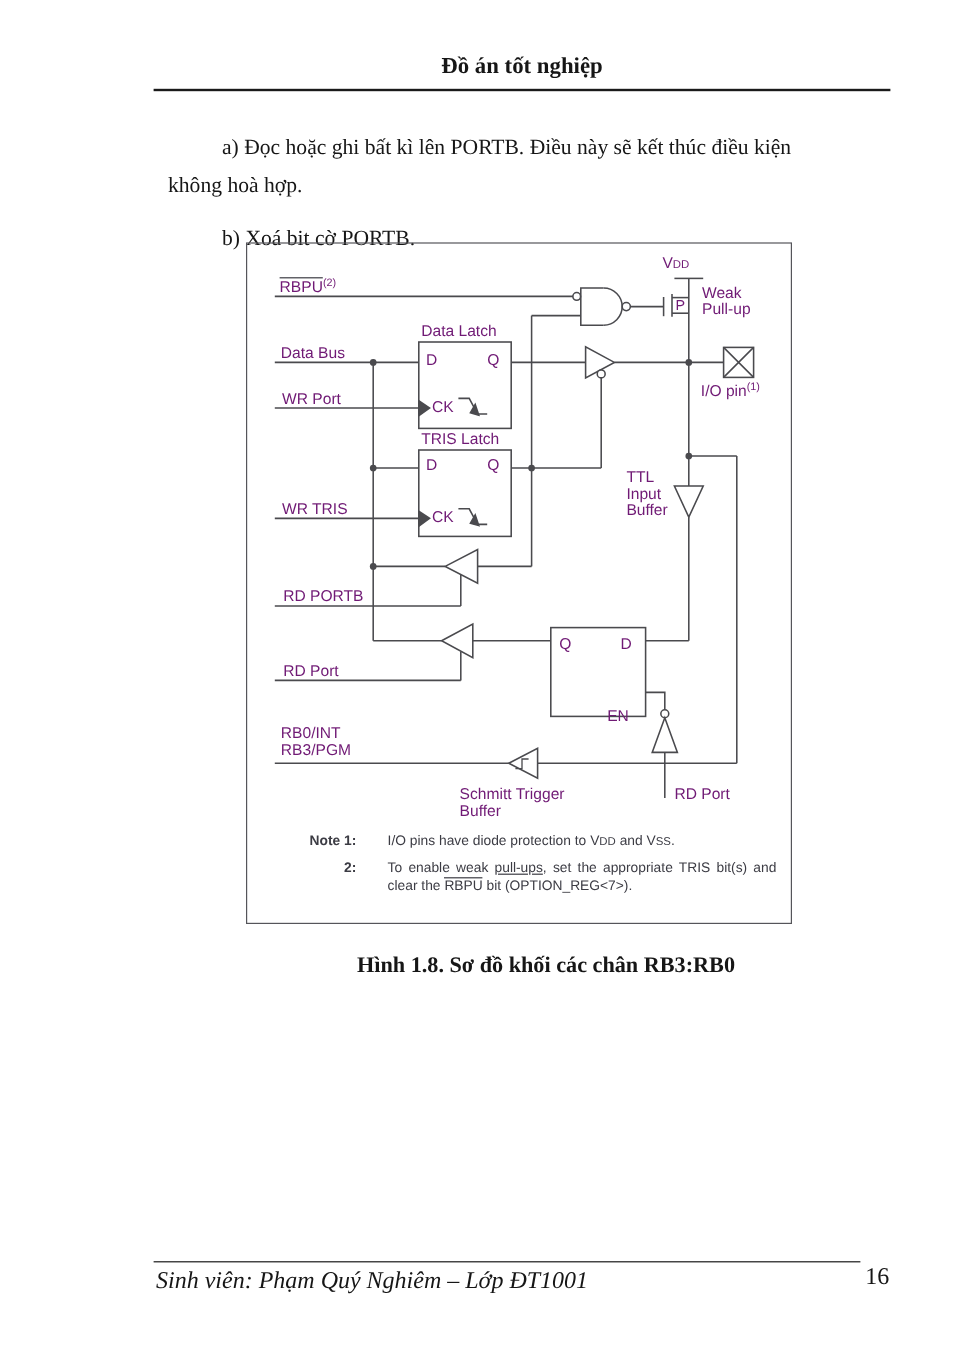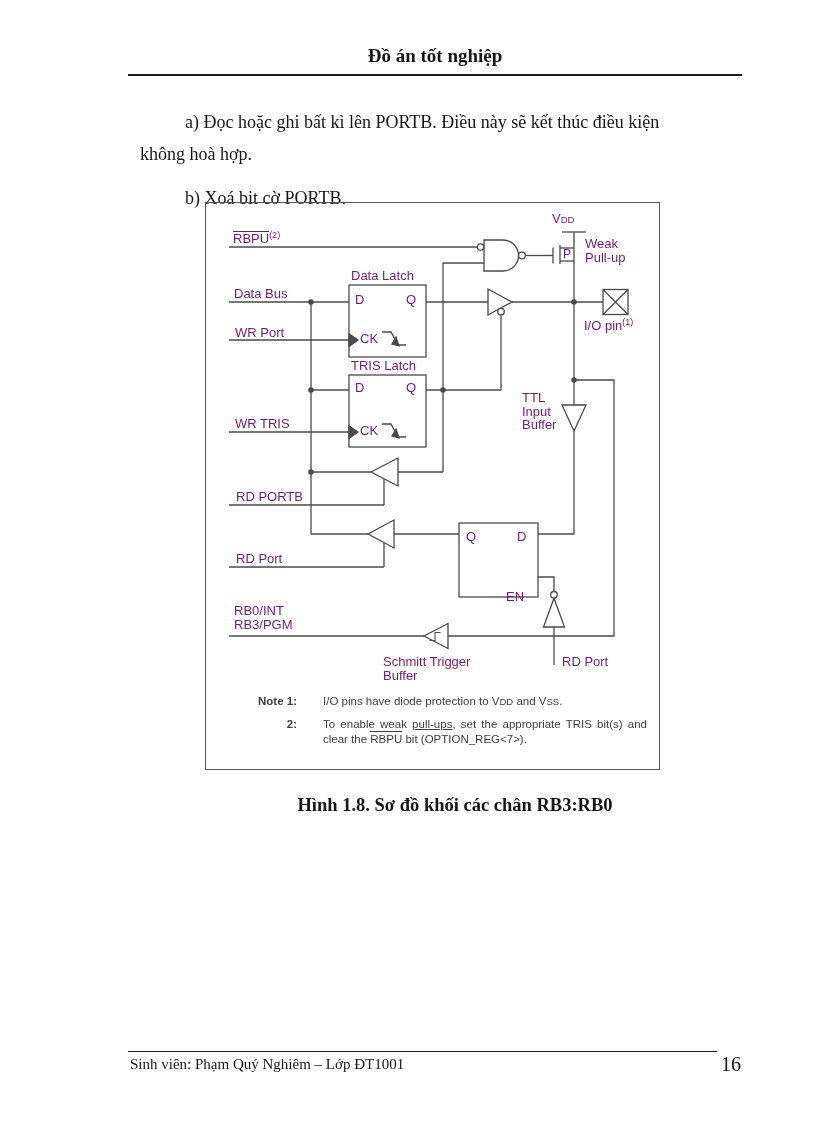--- a/index.html
+++ b/index.html
@@ -31,21 +31,21 @@
   .note-row { display:grid; grid-template-columns:56px 1fr; column-gap:26px; }
   .note-row + .note-row { margin-top:9px; }
   .note-num { font-weight:bold; text-align:right; white-space:nowrap; }
   .note2-text { text-align:justify; }
 
   .caption { position:absolute; left:155px; top:795px; width:600px; text-align:center;
              font-weight:bold; font-size:18.5px; }
 
   .footer-line { position:absolute; left:128px; top:1051px; width:589px;
                  border-top:1.8px solid #1a1a1a; }
-  .footer-text { position:absolute; left:130px; top:1056px; font-size:15px; }
+  .footer-text { position:absolute; left:130px; top:1056px; font-style:italic; font-size:20px; }
   .page-number { position:absolute; left:721px; top:1053px; font-size:20px; }
 </style>
 </head>
 <body>
 
 <div class="page">
 
   <div class="header">
     <span>Đồ án tốt nghiệp</span>
   </div>

